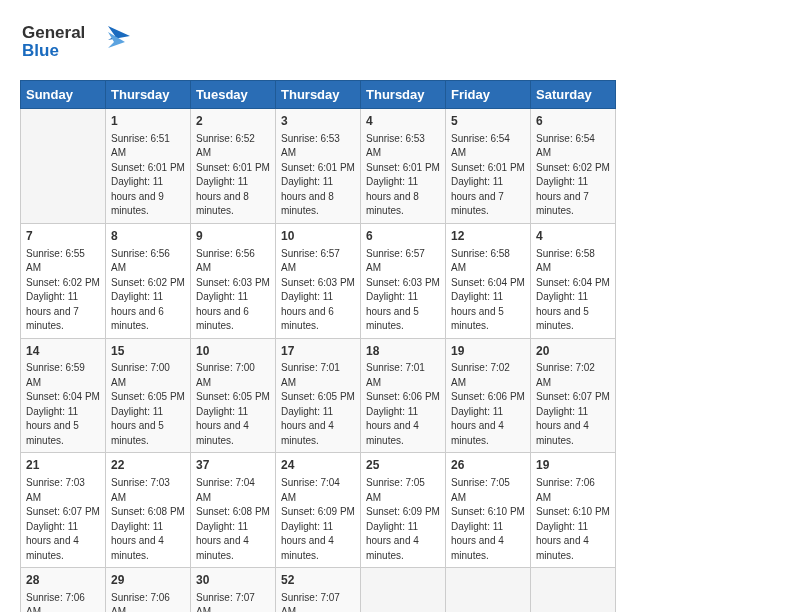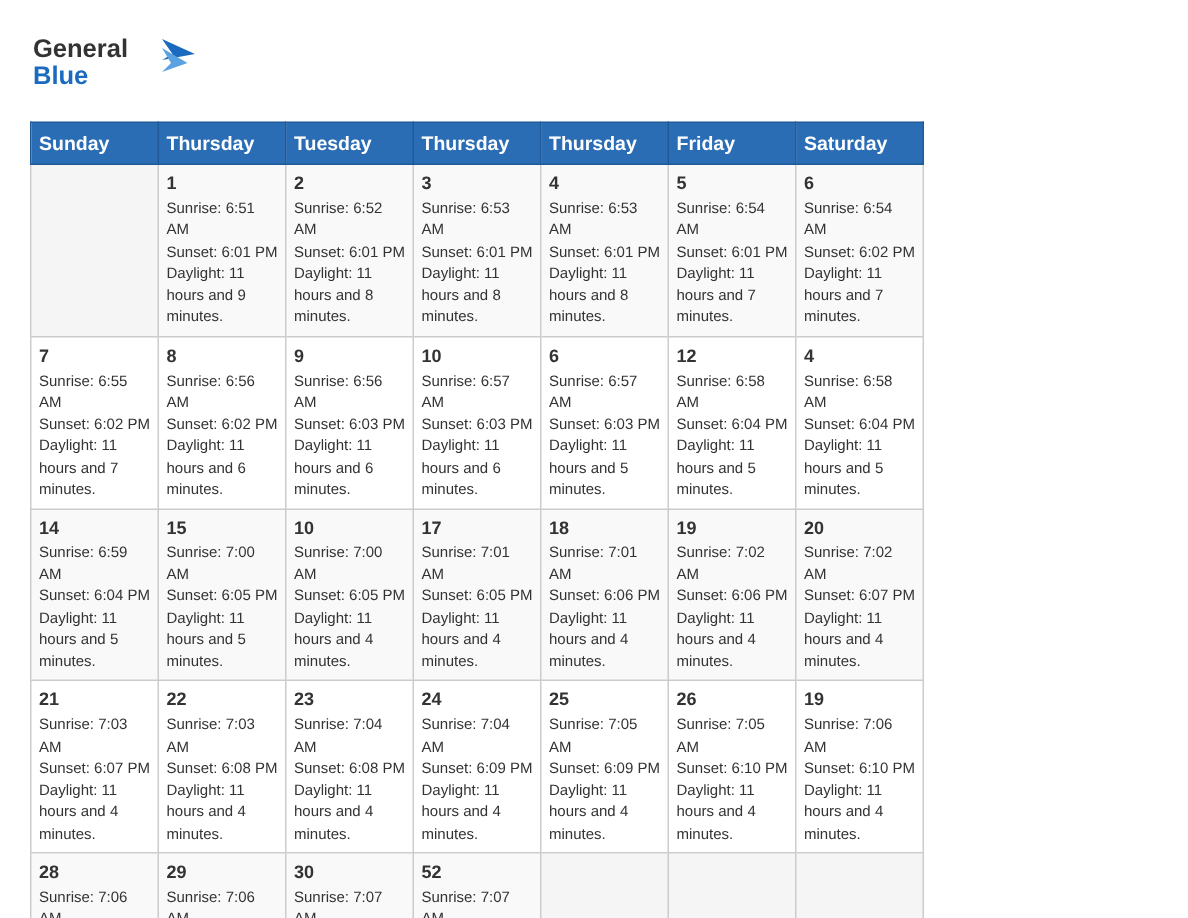--- a/index.html
+++ b/index.html
@@ -209,21 +209,21 @@
         <tr>
           <td>
             <span class="day-number">21</span>
             <div class="day-info">Sunrise: 7:03 AM<br>Sunset: 6:07 PM<br>Daylight: 11 hours and 4 minutes.</div>
           </td>
           <td>
             <span class="day-number">22</span>
             <div class="day-info">Sunrise: 7:03 AM<br>Sunset: 6:08 PM<br>Daylight: 11 hours and 4 minutes.</div>
           </td>
           <td>
-            <span class="day-number">23</span>
+            <span class="day-number">37</span>
             <div class="day-info">Sunrise: 7:04 AM<br>Sunset: 6:08 PM<br>Daylight: 11 hours and 4 minutes.</div>
           </td>
           <td>
             <span class="day-number">24</span>
             <div class="day-info">Sunrise: 7:04 AM<br>Sunset: 6:09 PM<br>Daylight: 11 hours and 4 minutes.</div>
           </td>
           <td>
             <span class="day-number">25</span>
             <div class="day-info">Sunrise: 7:05 AM<br>Sunset: 6:09 PM<br>Daylight: 11 hours and 4 minutes.</div>
           </td>

